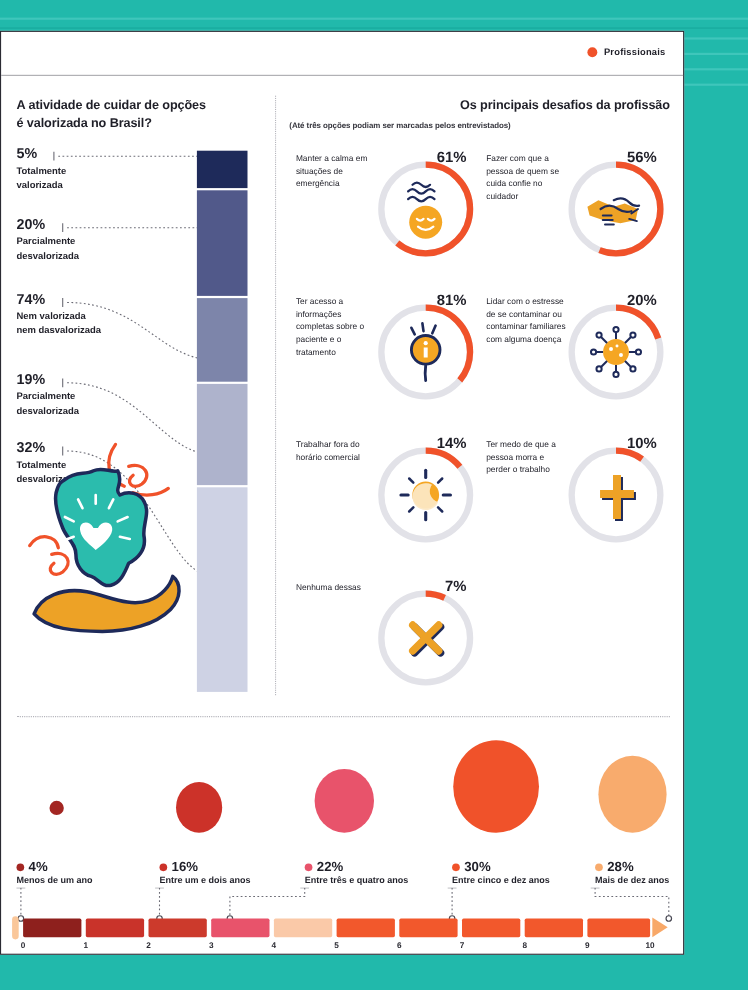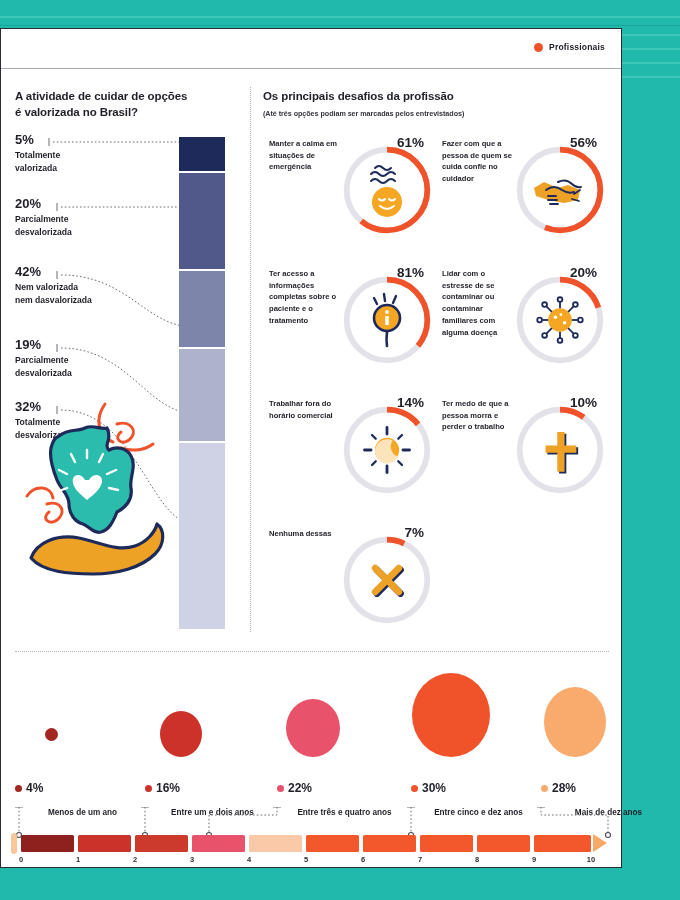--- a/index.html
+++ b/index.html
@@ -68,31 +68,31 @@
   .leader { position: absolute; }
 
   
   #brazil { position: absolute; left: 2px; top: 295px; width: 170px; height: 200px; }
 
   
   #donuts {
     position: absolute; left: 262px; top: 20px;
     width: 346px; height: 560px;
   }
-  .d-head { margin-bottom: 4px; }
+  .d-head { margin-bottom: 4px; text-align: right; }
   .d-sub { font-size: 7.2px; font-weight: 700; color: #35353d; margin-top: 3px; letter-spacing: -.05px; }
   #grid {
     position: relative; margin-top: 12px;
     display: grid; grid-template-columns: 1fr 1fr;
     row-gap: 0px; column-gap: 0px;
   }
   .cell { position: relative; height: 130px; }
   .cell .caption {
     position: absolute; left: 6px; top: 8px; width: 74px;
-    font-size: 7.6px; font-weight: 700; color: #1f1f28; line-height: 1.55;
+    font-size: 7.6px; font-weight: 400; color: #1f1f28; line-height: 1.55;
   }
   .cell .pct {
     position: absolute; right: 12px; top: 5px;
     font-size: 13.5px; font-weight: 700; color: #1f1f28;
   }
   .cell .donut { position: absolute; left: 76px; top: 12px; width: 96px; height: 96px; }
   .cell .glyph {
     position: absolute; left: 76px; top: 12px; width: 96px; height: 96px;
     display: flex; align-items: center; justify-content: center;
   }
@@ -106,21 +106,21 @@
   #bottom { position: absolute; left: 14px; top: 634px; width: 594px; height: 200px; }
   #bottom .sec-title { font-size: 11.5px; }
   #bubbles { position: relative; margin-top: 4px; height: 112px; }
   .bub-col { position: absolute; top: 0; width: 120px; height: 112px; }
   .bub-wrap { position: absolute; bottom: 0; left: 0; width: 120px; height: 112px; }
   .bubble { position: absolute; border-radius: 50%; }
   .bub-meta { position: absolute; left: 0; top: 114px; width: 135px; }
   .bub-meta .row { display: flex; align-items: center; gap: 4px; }
   .bub-meta .mdot { width: 7px; height: 7px; border-radius: 50%; flex: 0 0 auto; }
   .bub-meta .mpct { font-size: 12px; font-weight: 700; color: #1f1f28; }
-  .bub-meta .mlbl { font-size: 8.2px; font-weight: 700; color: #1f1f28; margin-top: 13px; text-align: center; }
+  .bub-meta .mlbl { font-size: 8.2px; font-weight: 700; color: #1f1f28; margin-top: 1px; }
 
   
   #axis { position: absolute; left: 10px; top: 806px; width: 600px; height: 40px; }
   .axbar { position: absolute; top: 0; height: 17px; border-radius: 1.5px; }
   .axcap-l { position: absolute; left: 0; top: -2px; width: 6px; height: 21px; border-radius: 3px; background: #fac79a; }
   .axtick { position: absolute; top: 20px; font-size: 7.5px; font-weight: 700; color: #2b2b33; transform: translateX(-50%); }
   .axarrow { position: absolute; top: -1px; width: 0; height: 0;
              border-top: 9.5px solid transparent; border-bottom: 9.5px solid transparent;
              border-left: 14px solid #f8a868; }
   .conn { position: absolute; }
@@ -189,21 +189,21 @@
           </div>
         </div>
         <div class="stack-lbl" style="top:108px">
           <div class="pct">20%</div>
           <div class="txt">
             <span>Parcialmente</span><br>
             <span>desvalorizada</span>
           </div>
         </div>
         <div class="stack-lbl" style="top:176px">
-          <div class="pct">42%</div>
+          <div class="pct">74%</div>
           <div class="txt">
             <span>Nem valorizada</span><br>
             <span>nem dasvalorizada</span>
           </div>
         </div>
         <div class="stack-lbl" style="top:249px">
           <div class="pct">19%</div>
           <div class="txt">
             <span>Parcialmente</span><br>
             <span>desvalorizada</span>

